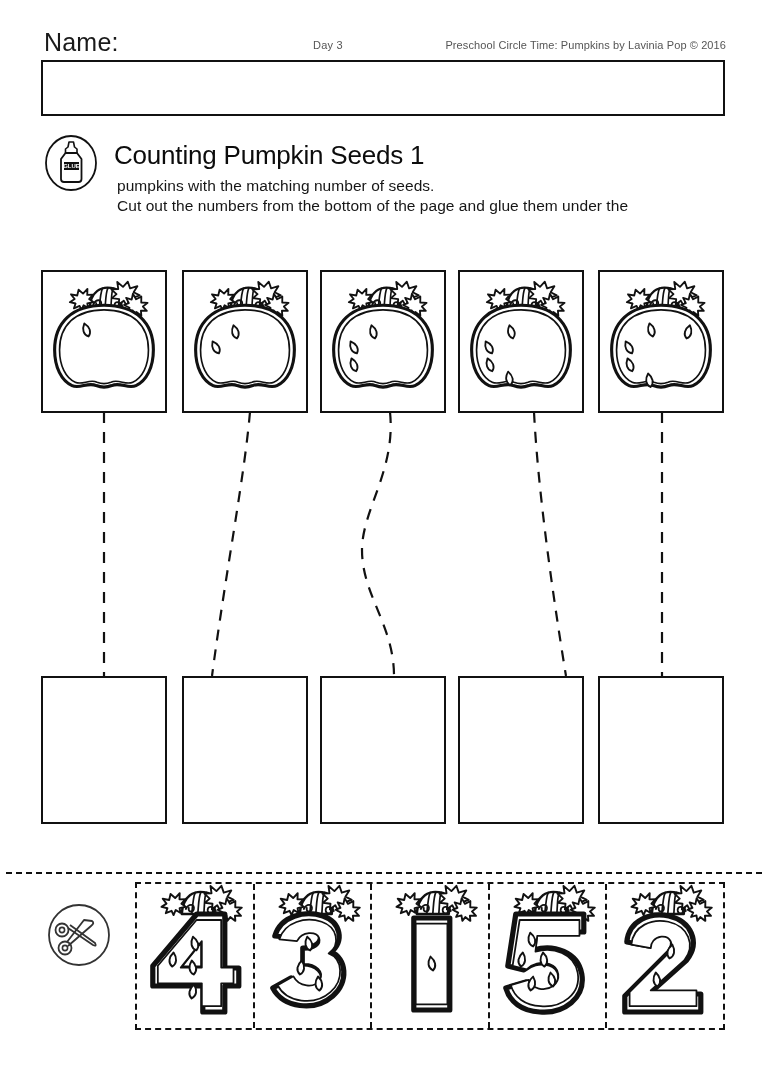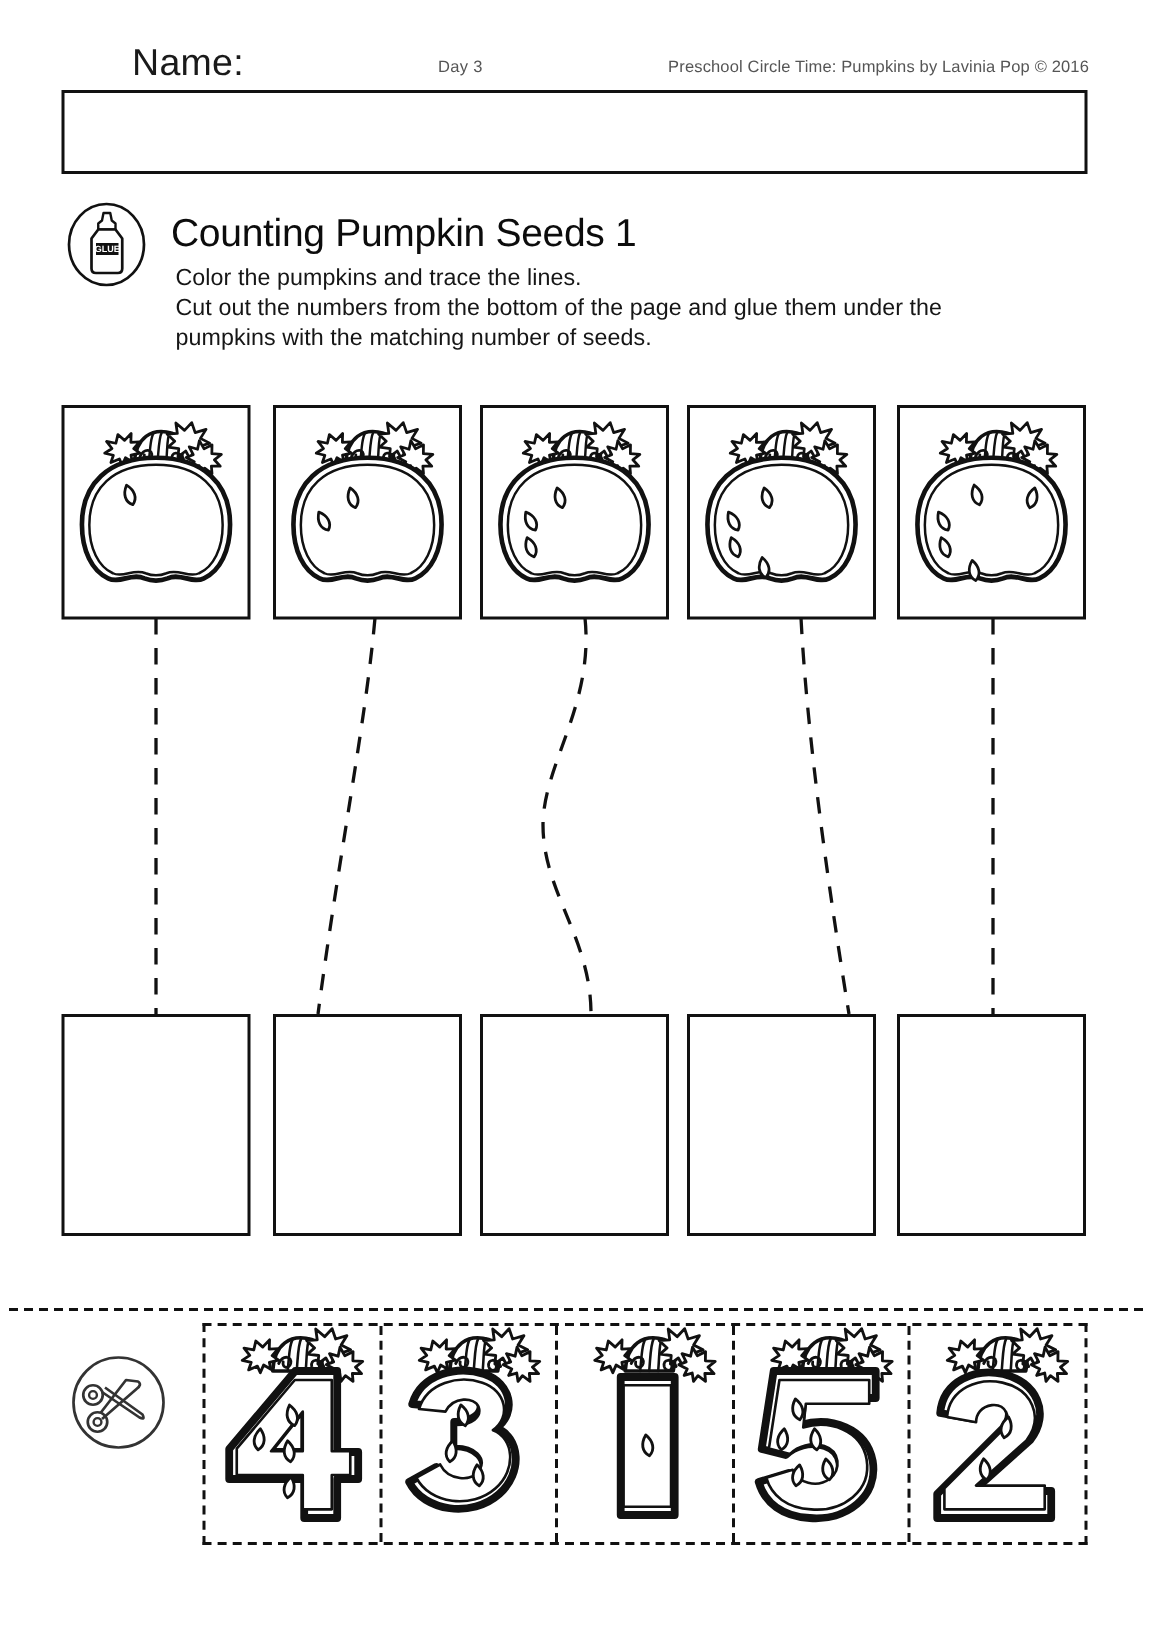--- a/index.html
+++ b/index.html
@@ -10,24 +10,23 @@
     color: #111111;
     overflow: hidden;
   }
   .page { position: relative; width: 768px; height: 1086px; }
 
   
   .name-label {
     position: absolute; left: 44px; top: 28px;
     font-size: 25px; font-weight: 400; letter-spacing: .2px;
     color: #1a1a1a;
-    margin-left: 44px;
   }
   .day-label {
-    position: absolute; left: 248px; top: 39px;
+    position: absolute; left: 269px; top: 39px;
     font-size: 11px; color: #555555; letter-spacing: .2px; padding-left: 44px;
   }
   .credit-label {
     position: absolute; right: 42px; top: 39px;
     font-size: 11px; color: #555555; letter-spacing: .1px;
     white-space: nowrap;
   }
   .name-box {
     position: absolute; left: 41px; top: 60px;
     width: 684px; height: 56px;
@@ -111,23 +110,22 @@
     <svg viewBox="0 0 54 58">
       <ellipse cx="27" cy="29" rx="25" ry="27" fill="none" stroke="#111" stroke-width="1.8"></ellipse>
       <path d="M25 8 L29.5 8 L30.5 13 L33 15 L33 19 L21.5 19 L21.5 15 L24 13 Z" fill="none" stroke="#111" stroke-width="1.6" stroke-linejoin="round"></path>
       <path d="M21.5 19 L17 25 L17 45 Q17 48 20 48 L34.5 48 Q37.5 48 37.5 45 L37.5 25 L33 19 Z" fill="#fff" stroke="#111" stroke-width="1.8" stroke-linejoin="round"></path>
       <rect x="20" y="28" width="15" height="8" fill="#111"></rect>
       <text x="27.5" y="34.3" font-family="Liberation Sans, sans-serif" font-size="6" font-weight="700" fill="#fff" text-anchor="middle">GLUE</text>
     </svg>
   </div>
   <div class="title">Counting Pumpkin Seeds 1</div>
   <div class="instructions">
-    <div>Color the pumpkins and trace the lines.</div>
+    <div>pumpkins with the matching number of seeds.</div>
     <div>Cut out the numbers from the bottom of the page and glue them under the</div>
-    <div>pumpkins with the matching number of seeds.</div>
   </div>
 
   <div class="board">
 
     <div class="cell-box pumpkin-cell" style="left:41px">
       <div class="pumpkin-art">
           <svg viewBox="0 0 126 143">
             <g>
               <path d="M48 38 C 49 20, 60 13, 74 17 C 81 19, 82 30, 80 38 Z" fill="#fff" stroke="#111111" stroke-width="2.4" stroke-linejoin="round"></path>
               <path d="M58 38 C 59 26, 59.5 20, 61.5 16.5" fill="none" stroke="#111111" stroke-width="1.7" stroke-linecap="round"></path>

